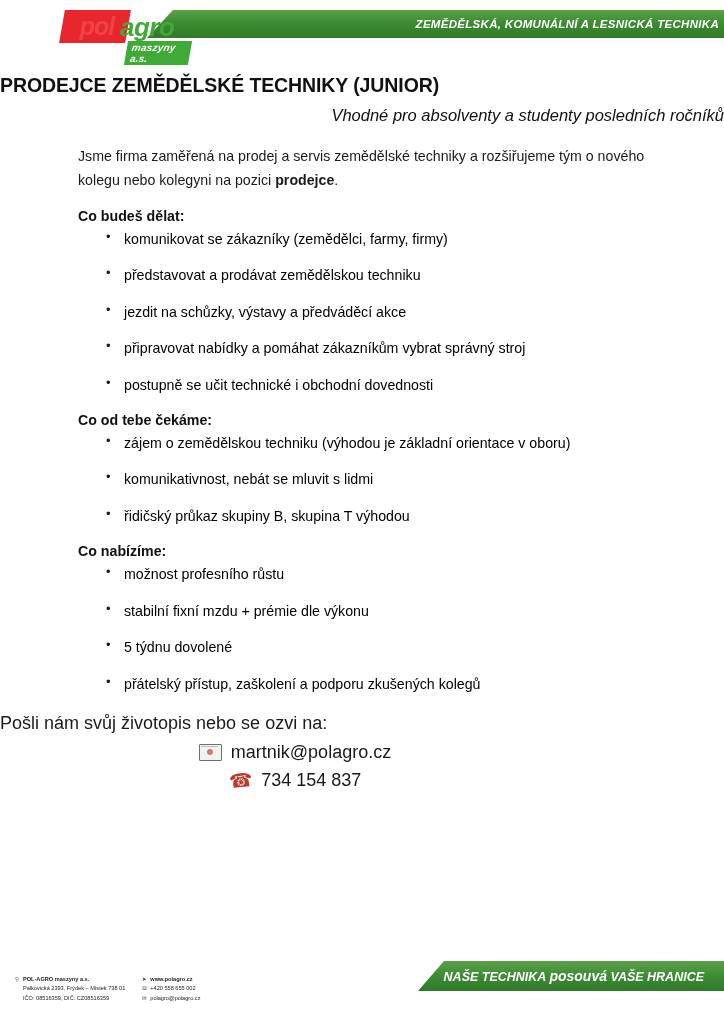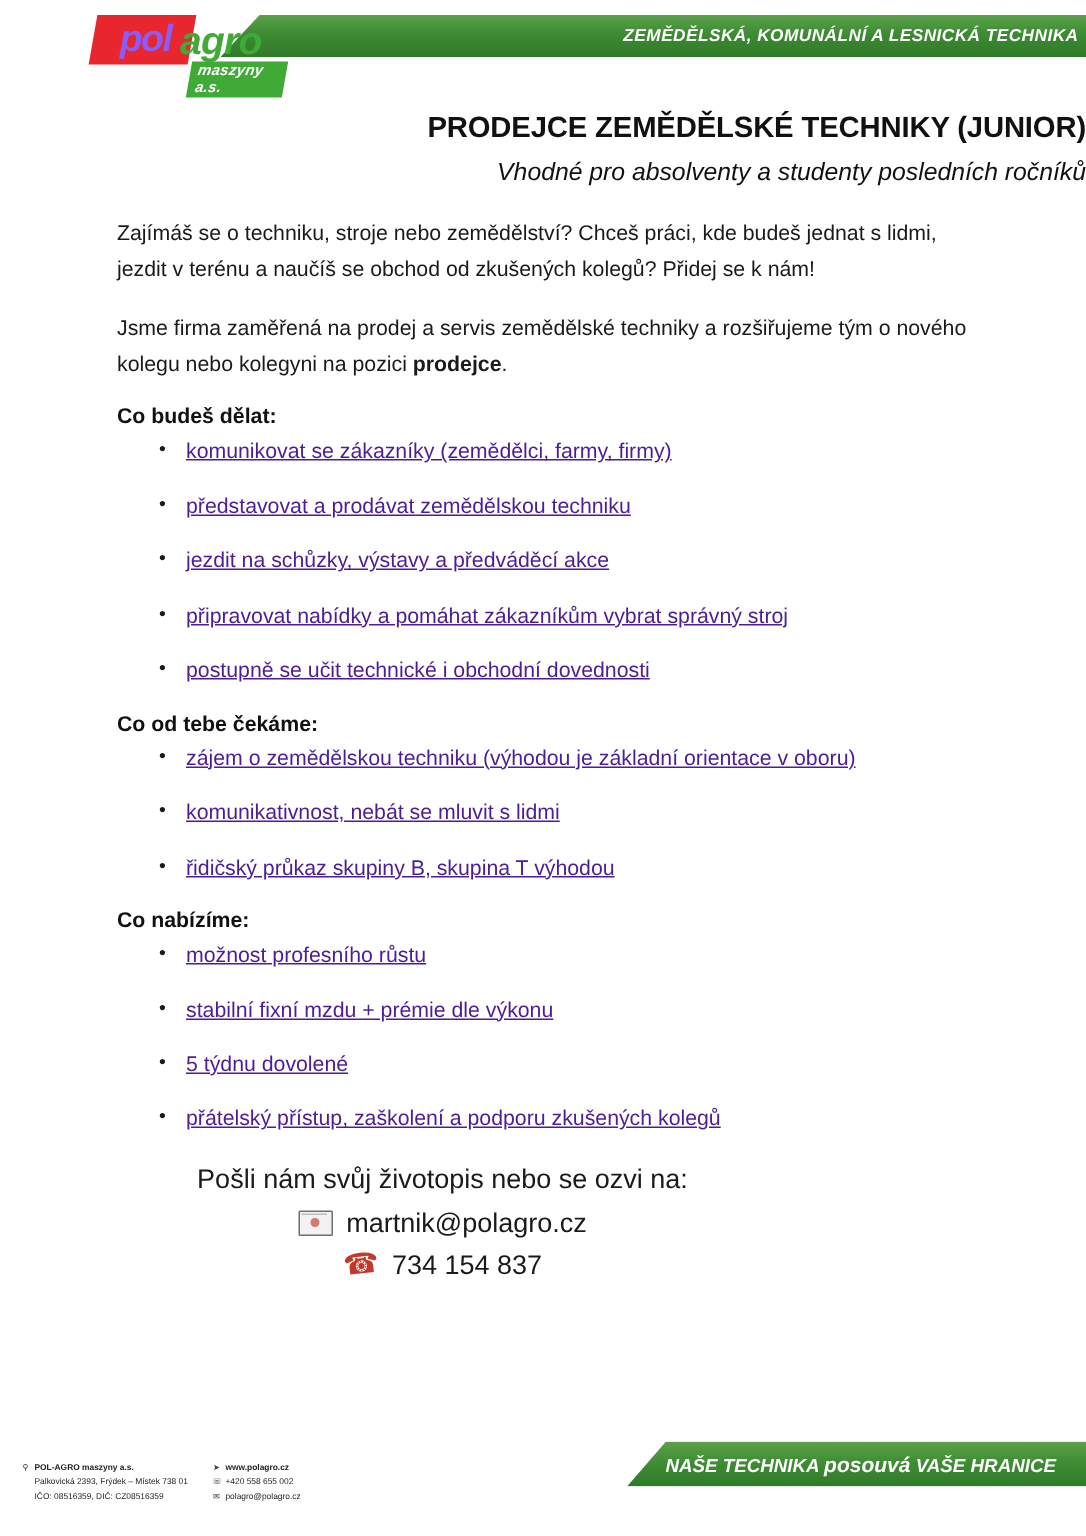--- a/index.html
+++ b/index.html
@@ -62,21 +62,21 @@
     height: 33px;
     background: #e8262d;
     transform: skewX(-10deg);
   }
   .logo-pol {
     position: absolute;
     left: 4px;
     top: 3px;
     width: 62px;
     height: 27px;
-    color: #8b5cf6;
+    color: #ef4444;
     font-size: 25px;
     font-weight: 900;
     font-style: italic;
     line-height: 27px;
     text-align: center;
     letter-spacing: -1px;
   }
   .logo-agro {
     position: absolute;
     left: 58px;
@@ -103,27 +103,26 @@
   }
 
   
   .content {
     position: absolute;
     top: 64px;
     left: 0;
     width: 724px;
   }
   .doc-title {
-    text-align: right;
+    text-align: left;
     font-size: 19.5px;
     font-weight: bold;
     color: #111111;
     margin: 10px 0 0 0;
     letter-spacing: -0.1px;
-    padding-left: 16px;
   }
   .doc-subtitle {
     text-align: right;
     font-size: 16.5px;
     font-style: italic;
     color: #111111;
     margin: 9px 0 0 0;
   }
 
   .body-block {
@@ -149,36 +148,35 @@
     list-style: none;
     margin: 0 0 14px 0;
     padding: 0;
   }
   ul.bullets li {
     position: relative;
     font-size: 14.2px;
     line-height: 1.3;
     padding: 0 0 0 46px;
     margin: 0 0 18px 0;
-    color: #4c1d95;
-    text-decoration: underline;
+    color: #000000;
   }
   ul.bullets li:before {
     content: "\2022";
     position: absolute;
     left: 28px;
     top: -1px;
     font-size: 13px;
     color: #1a1a1a;
   }
 
   
   .cta {
     width: 590px;
-    text-align: center;
+    text-align: left;
     margin-top: 20px;
   }
   .cta-line {
     font-size: 18px;
     color: #1a1a1a;
     margin-bottom: 8px;
   }
   .cta-contact {
     font-size: 18px;
     color: #1a1a1a;
@@ -291,21 +289,20 @@
   </div>
 </div>
 
 <div class="content">
 
   <div class="doc-title">PRODEJCE ZEMĚDĚLSKÉ TECHNIKY (JUNIOR)</div>
   <div class="doc-subtitle">Vhodné pro absolventy a studenty posledních ročníků</div>
 
   <div class="body-block">
 
-    <p class="para">Zajímáš se o techniku, stroje nebo zemědělství? Chceš práci, kde budeš jednat s lidmi, jezdit v terénu a naučíš se obchod od zkušených kolegů? Přidej se k nám!</p>
 
     <p class="para"><span>Jsme firma zaměřená na prodej a servis zemědělské techniky a rozšiřujeme tým o nového kolegu nebo kolegyni na pozici </span><b>prodejce</b><span>.</span></p>
 
     <h3 class="section-head">Co budeš dělat:</h3>
     <ul class="bullets">
       <li>komunikovat se zákazníky (zemědělci, farmy, firmy)</li>
       <li>představovat a prodávat zemědělskou techniku</li>
       <li>jezdit na schůzky, výstavy a předváděcí akce</li>
       <li>připravovat nabídky a pomáhat zákazníkům vybrat správný stroj</li>
       <li>postupně se učit technické i obchodní dovednosti</li>

